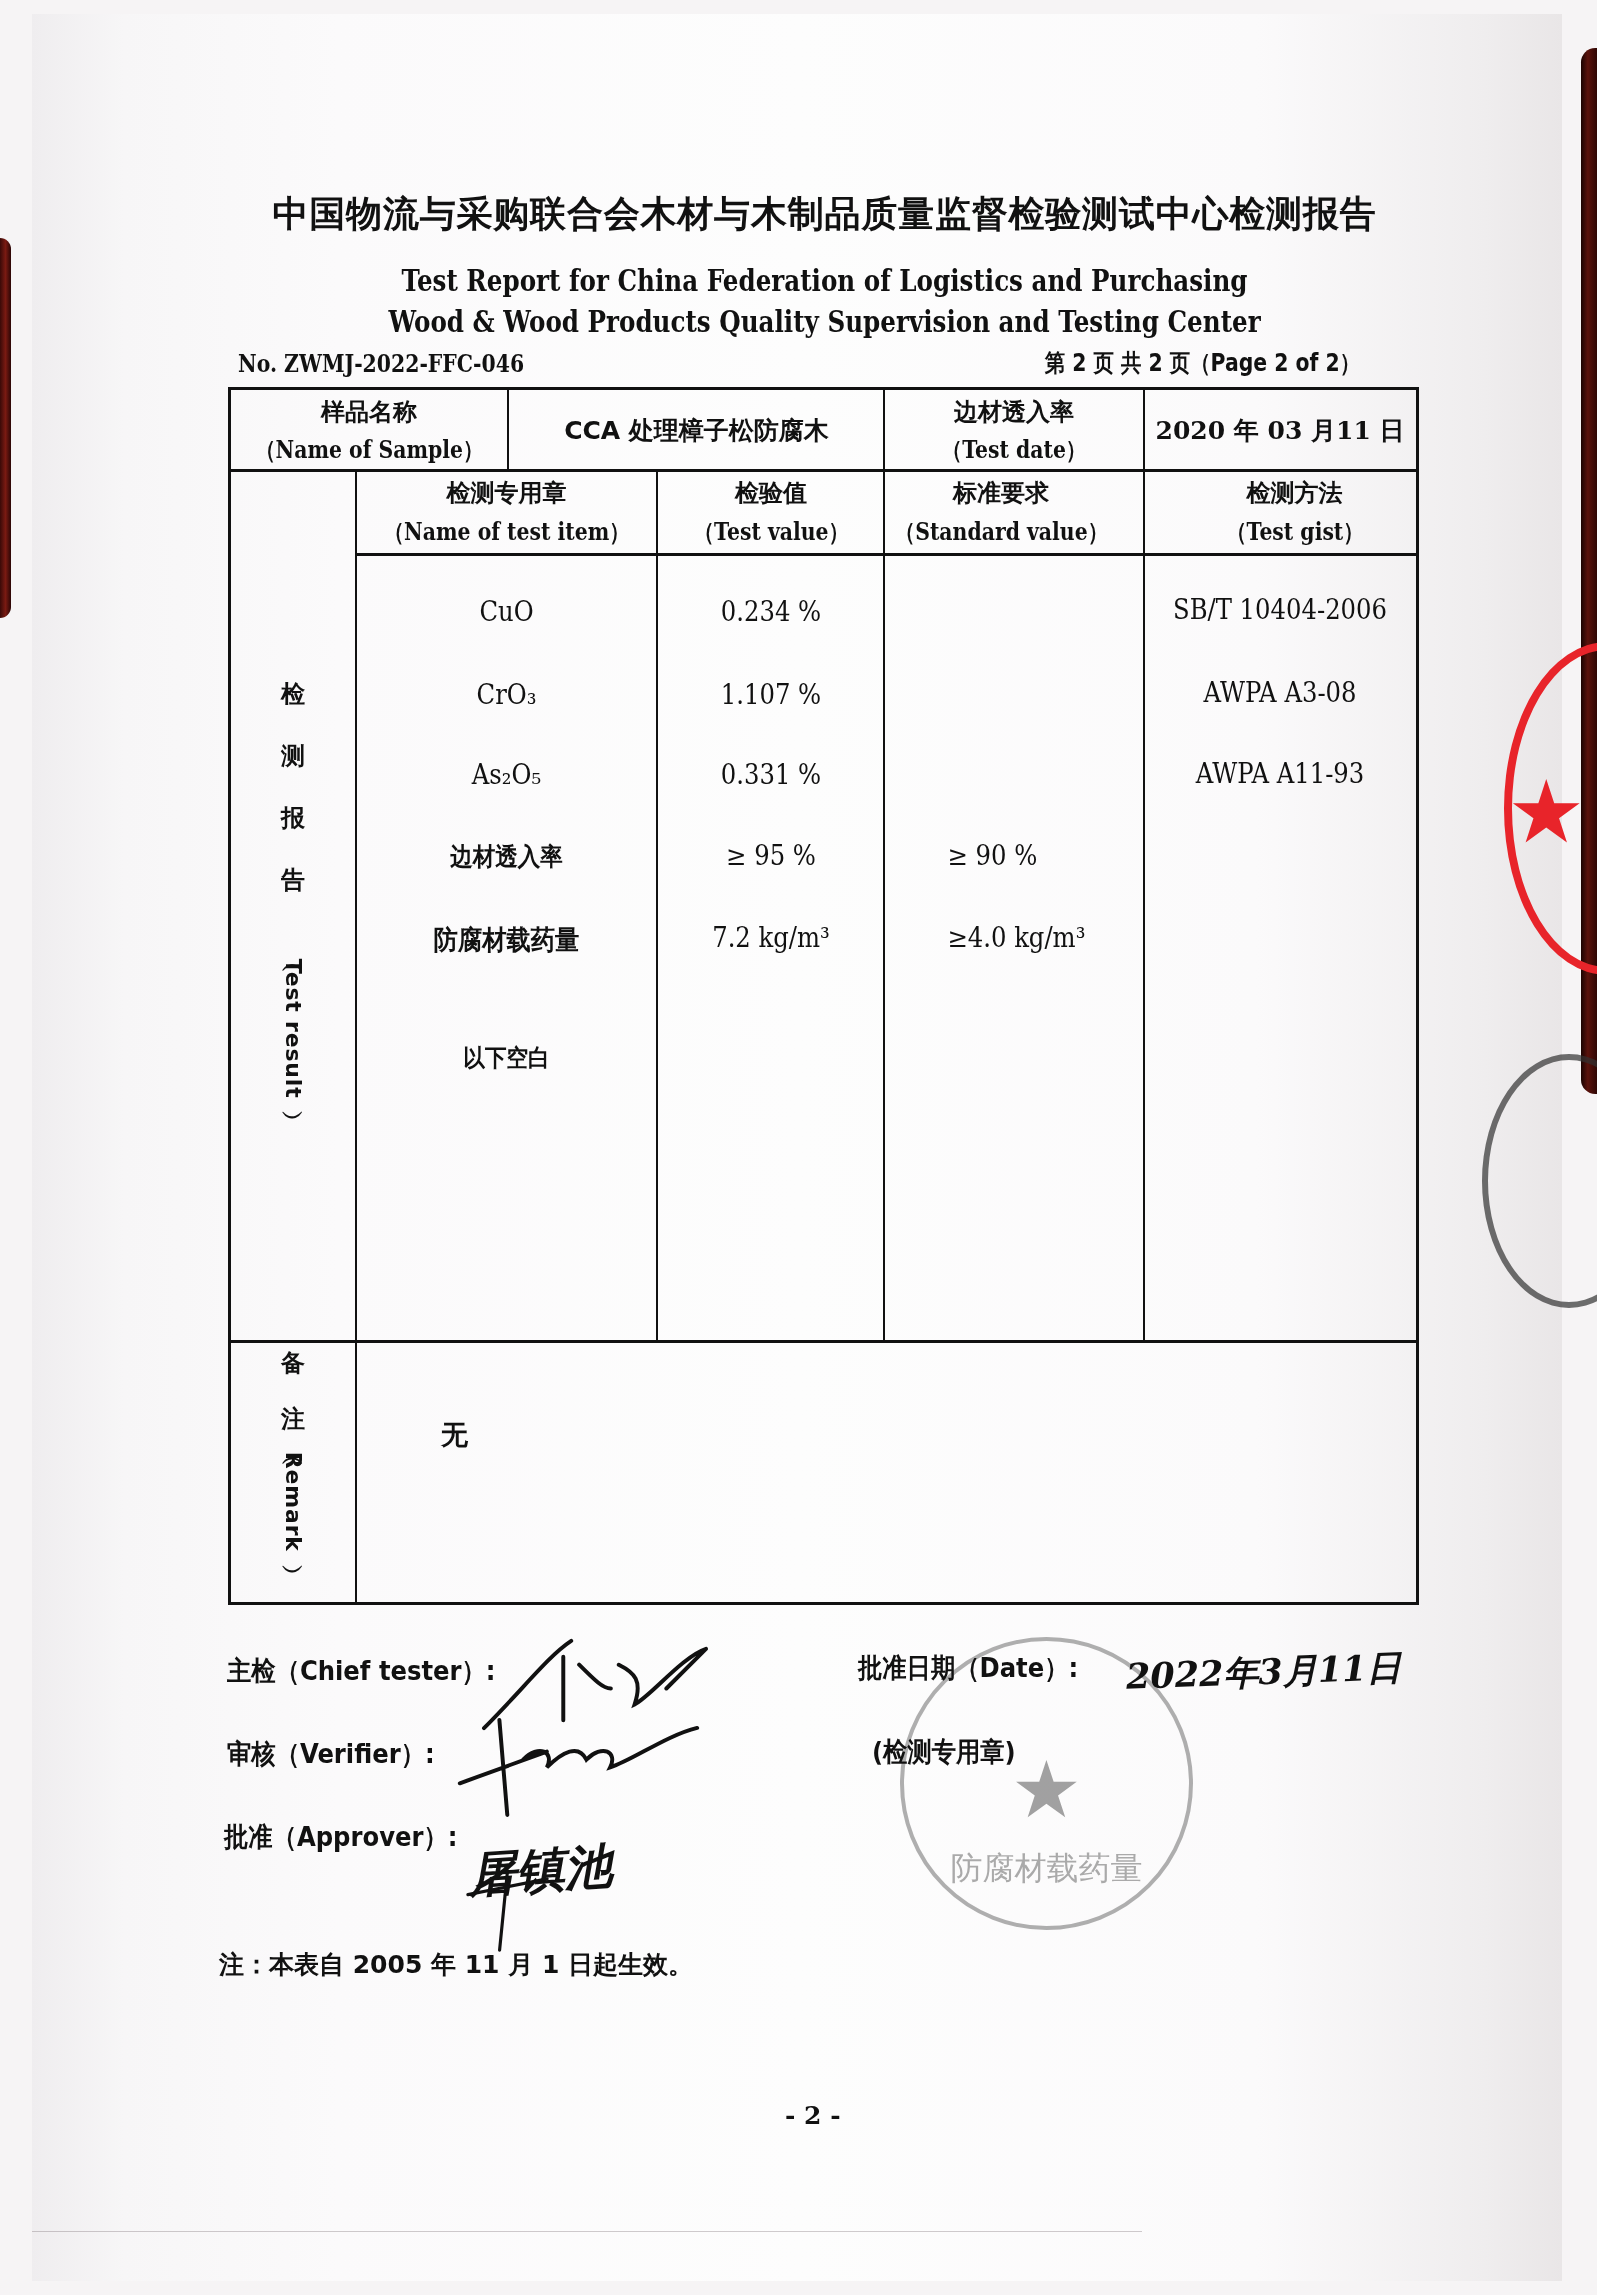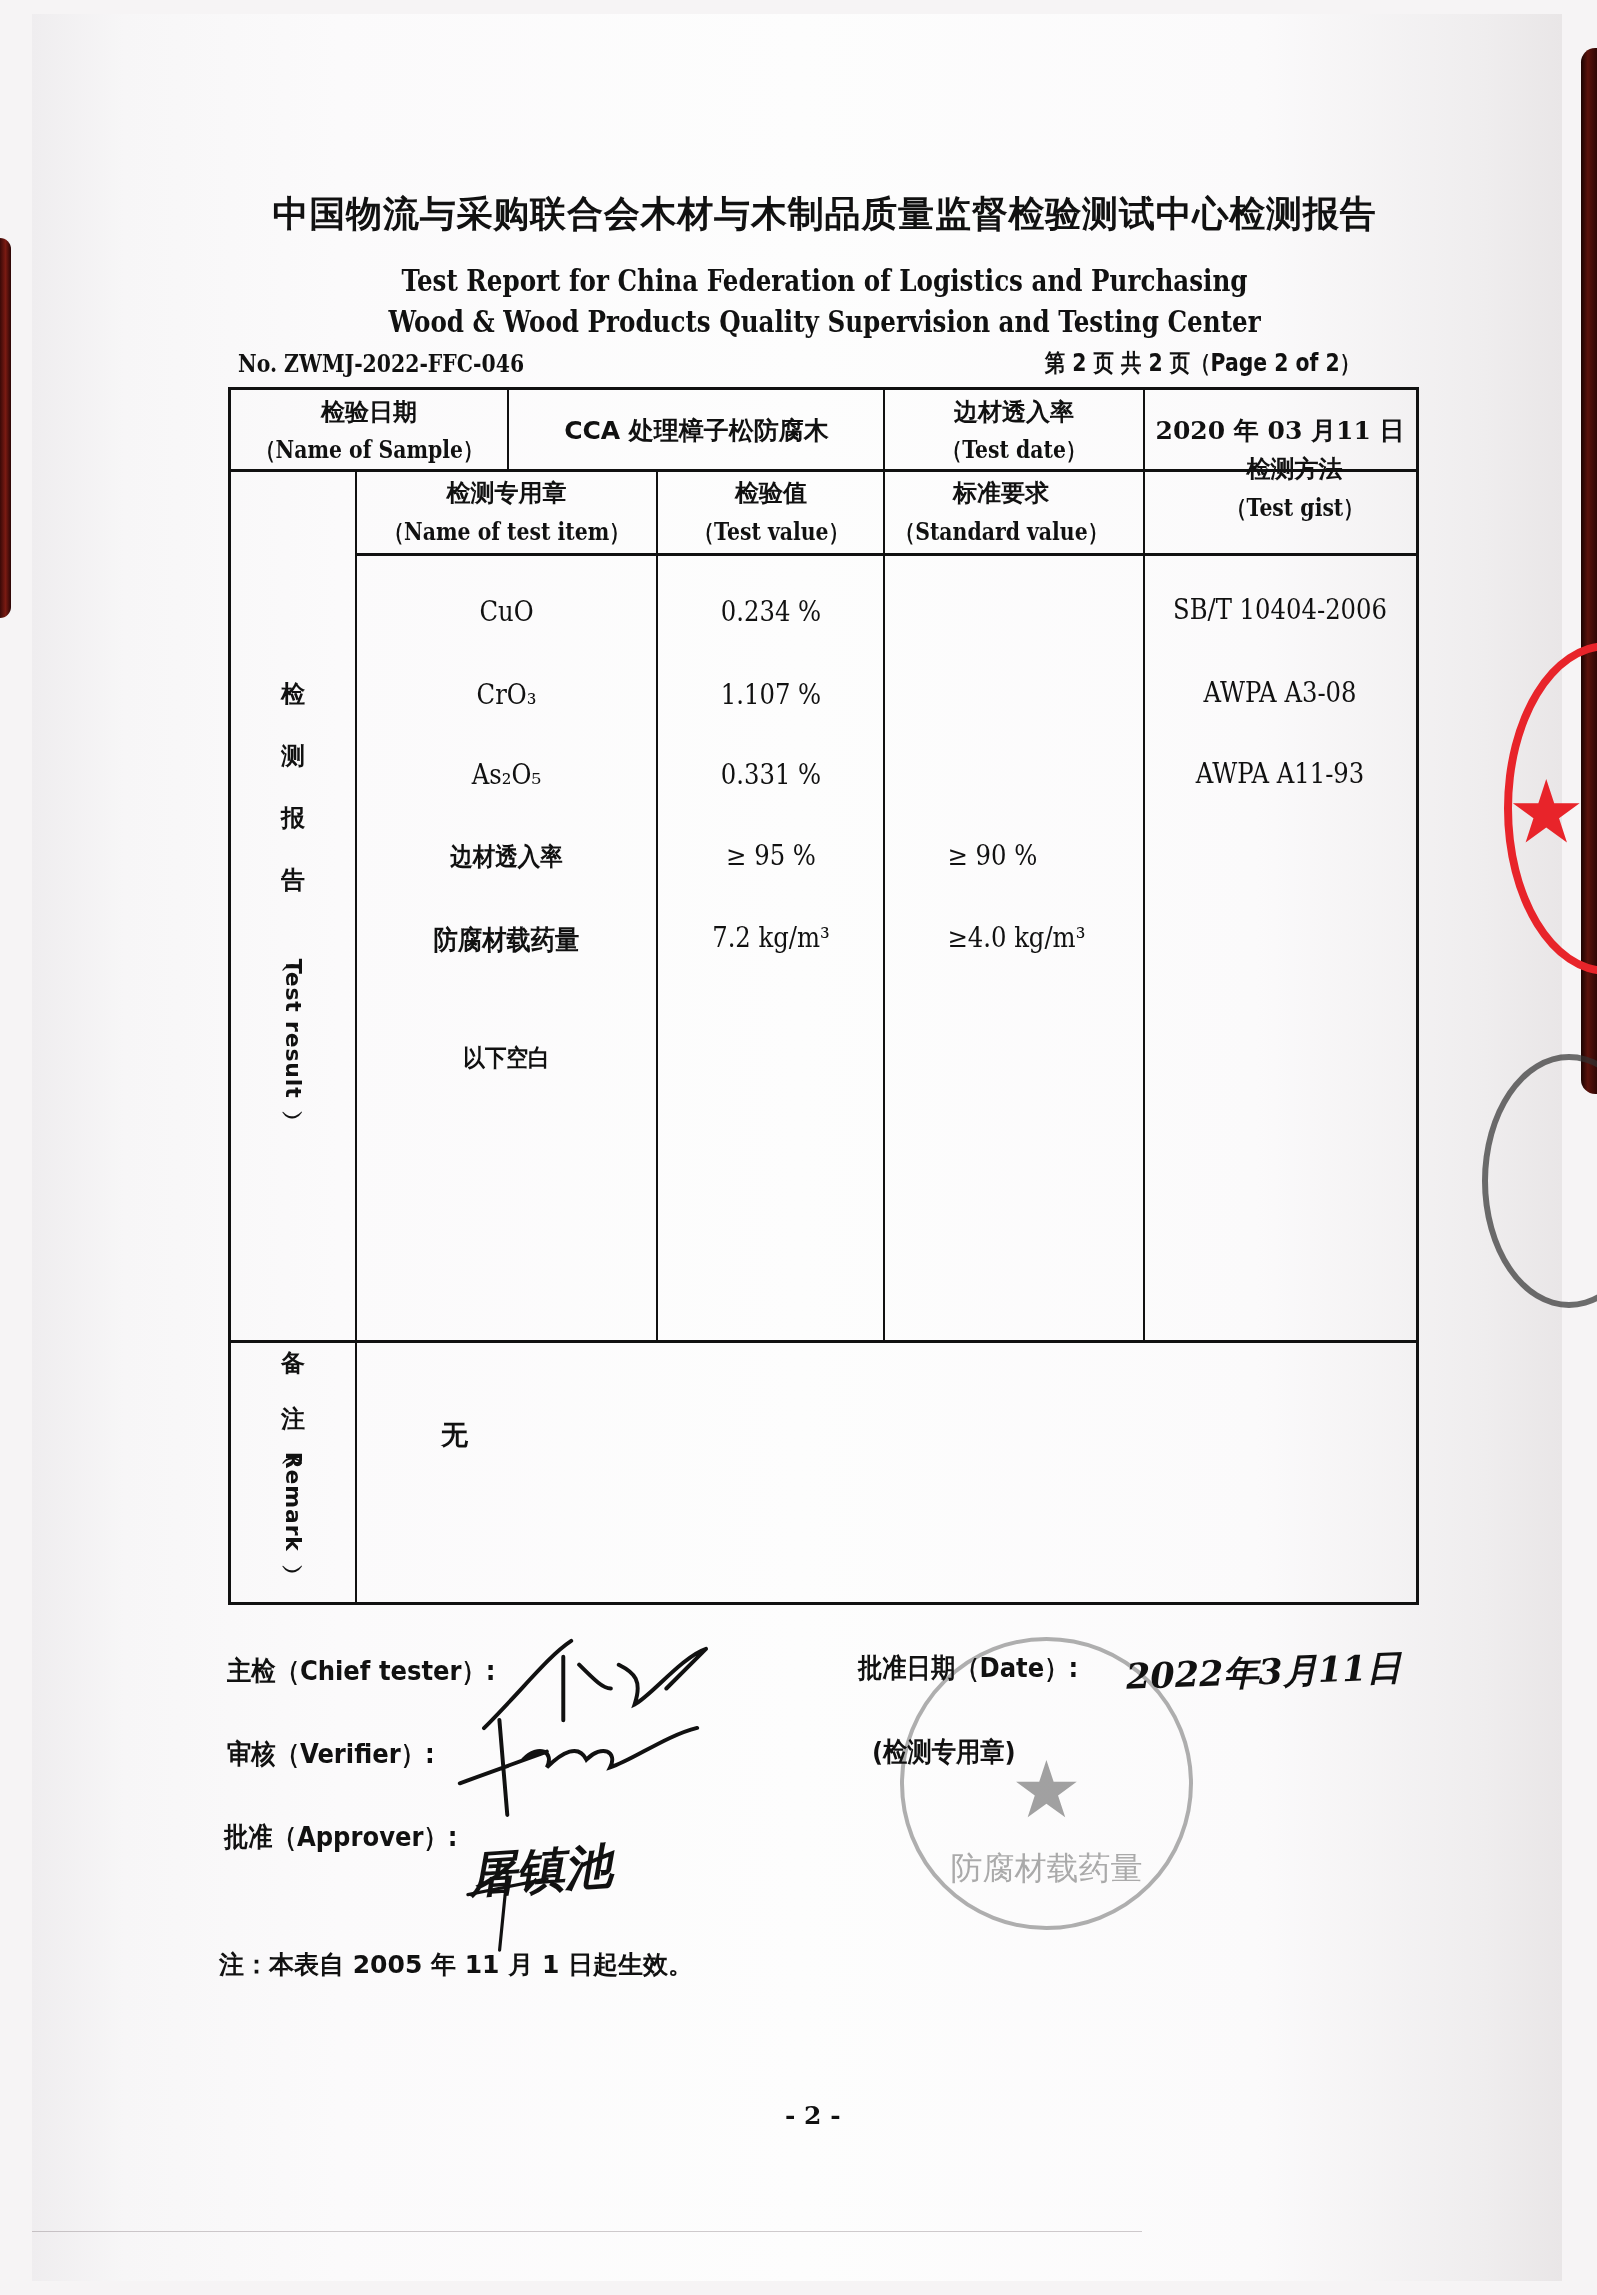--- a/index.html
+++ b/index.html
@@ -94,21 +94,21 @@
 <div class="hl" style="left:228px; top:1340px; width:1191px;"></div>
 
 <div class="vl" style="left:507px; top:387px; height:84px;"></div>
 <div class="vl" style="left:883px; top:387px; height:954px;"></div>
 <div class="vl" style="left:1143px; top:387px; height:954px;"></div>
 
 <div class="vl" style="left:355px; top:469px; height:1136px;"></div>
 <div class="vl" style="left:656px; top:469px; height:872px;"></div>
 
 <div class="cell" style="left:231px; top:392px; width:276px; height:78px;">
-  <span class="cn">检验日期</span>
+  <span class="cn">样品名称</span>
   <span class="en">（Name of Sample）</span>
 </div>
 <div class="cell cn" style="left:510px; top:392px; width:373px; height:78px; font-size:25px;">CCA 处理樟子松防腐木</div>
 <div class="cell" style="left:885px; top:392px; width:258px; height:78px;">
   <span class="cn">边材透入率</span>
   <span class="en">（Test date）</span>
 </div>
 <div class="cell" style="left:1145px; top:392px; width:270px; height:78px; font-size:25px;">2020 年 03 月11 日</div>
 
 <div class="cell" style="left:357px; top:472px; width:299px; height:81px;">
@@ -116,21 +116,21 @@
   <span class="en">（Name of test item）</span>
 </div>
 <div class="cell" style="left:659px; top:472px; width:224px; height:81px;">
   <span class="cn">检验值</span>
   <span class="en">（Test value）</span>
 </div>
 <div class="cell" style="left:885px; top:472px; width:232px; height:81px;">
   <span class="cn">标准要求</span>
   <span class="en">（Standard value）</span>
 </div>
-<div class="cell" style="left:1145px; top:448px; width:299px; height:81px;">
+<div class="cell" style="left:1145px; top:472px; width:299px; height:81px;">
   <span class="cn">检测方法</span>
   <span class="en">（Test gist）</span>
 </div>
 
 <div class="vert-label" style="left:231px; top:678px; width:124px;">
   <span class="ch">检</span>
   <span class="ch">测</span>
   <span class="ch">报</span>
   <span class="ch">告</span>
   <span class="vert-en" style="margin-top:32px;">（Test result）</span>

